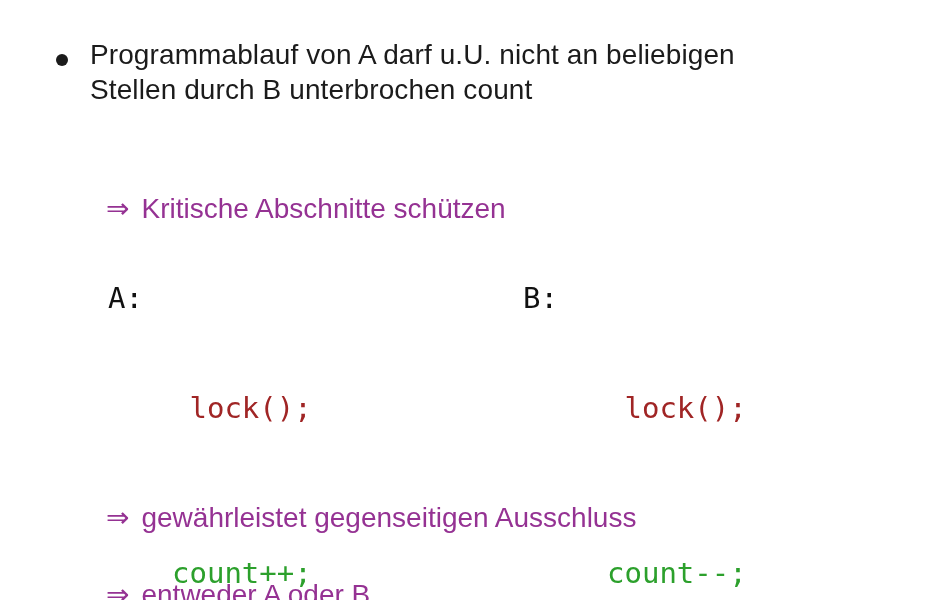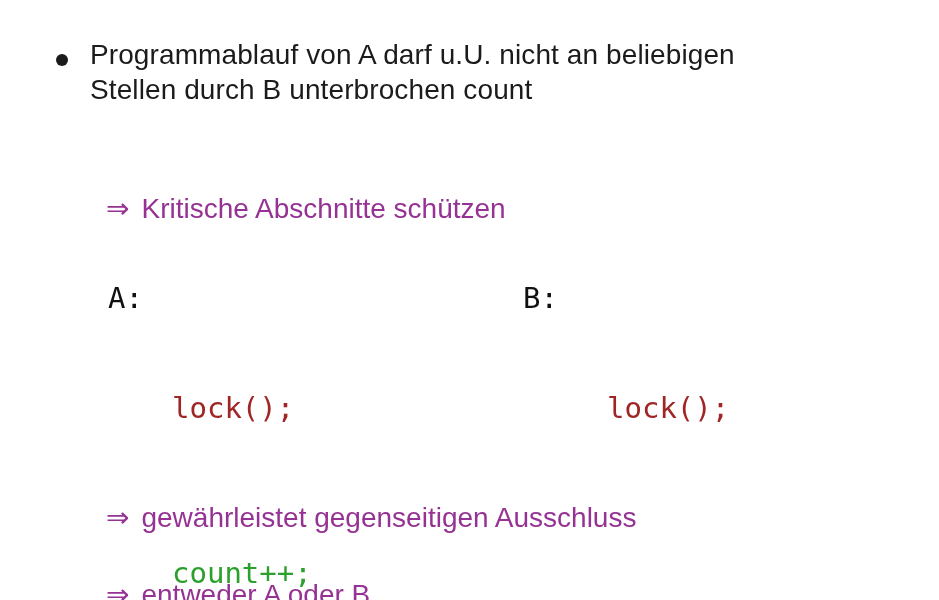--- a/index.html
+++ b/index.html
@@ -64,21 +64,21 @@
   .code-a { left: 108px; }
   .code-b { left: 523px; }
   .code-label {
     color: #111111;
     display: inline-block;
   }
   .code-a .code-label { width: 64px; }
   .code-b .code-label { width: 84px; }
   .code-lines { display: block; }
   .code-line { display: block; }
-  .code-red   { color: #A02525; }
+  .code-red   { color: #A02525; text-align: right; }
   .code-green { color: #2CA02C; }
 </style>
 </head>
 <body>
 
 <div class="abs bullet-marker"></div>
 <div class="abs bullet-text">
   <div>Programmablauf von A darf u.U. nicht an beliebigen</div>
   <div>Stellen durch B unterbrochen count</div>
 </div>
@@ -93,20 +93,21 @@
     <span class="code-line code-red">lock();</span>
     <span class="code-line code-green">count++;</span>
     
   </span>
 </div>
 
 <div class="abs code-block code-b">
   <span class="code-label">B:</span>
   <span class="code-lines">
     <span class="code-line code-red">lock();</span>
+    <span class="code-line code-green">count--;</span>
     
   </span>
 </div>
 
 <div class="abs implication impl-2">
   <span class="arrow-glyph">⇒</span><span>gewährleistet gegenseitigen Ausschluss</span>
 </div>
 
 <div class="abs implication impl-3">
   <span class="arrow-glyph">⇒</span><span>entweder A oder B</span>

